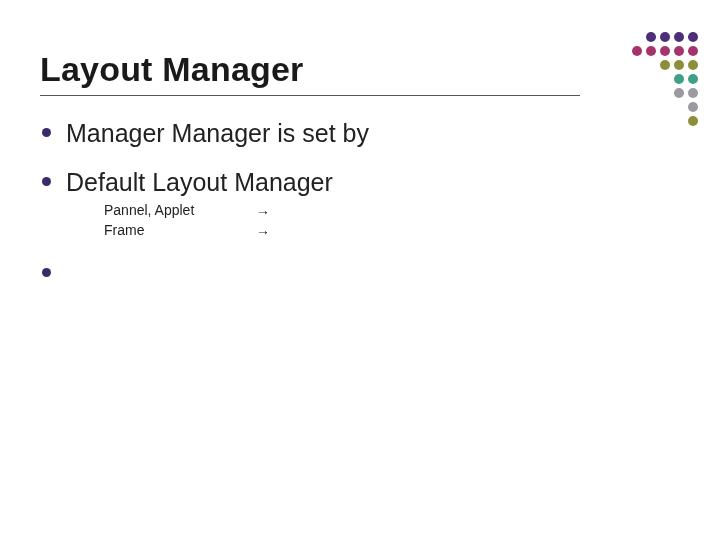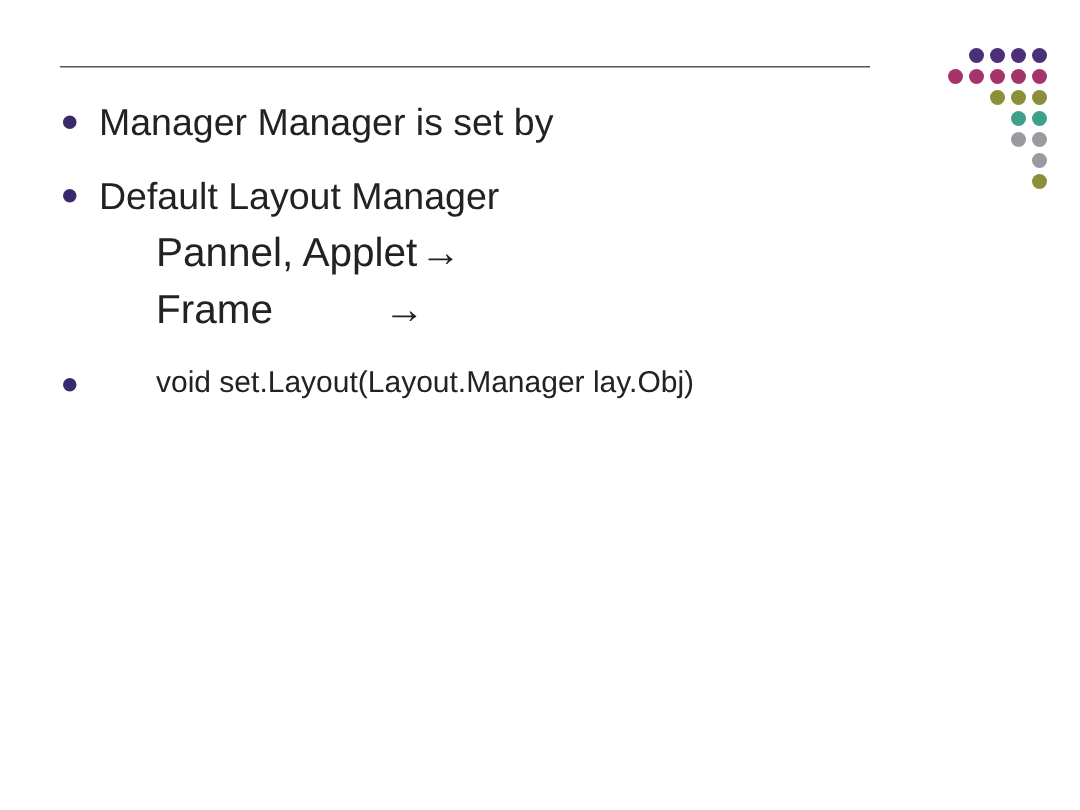--- a/index.html
+++ b/index.html
@@ -54,21 +54,21 @@
     font-size: 25px;
     line-height: 1.25;
   }
   .sub {
     margin: 8px 0 4px 38px;
     font-size: 20px;
     line-height: 1.35;
   }
   .pair-row {
     margin: 2px 0 2px 38px;
-    font-size: 27px;
+    font-size: 14px;
     line-height: 1.35;
     display: flex;
     align-items: baseline;
   }
   .pair-left {
     min-width: 150px;
   }
   .pair-arrow {
     margin: 0 8px 0 2px;
   }
@@ -110,20 +110,21 @@
   <span class="d-olive" style="top:28px;right:28px;"></span>
   <span class="d-teal" style="top:42px;right:0;"></span>
   <span class="d-teal" style="top:42px;right:14px;"></span>
   <span class="d-grey" style="top:56px;right:0;"></span>
   <span class="d-grey" style="top:56px;right:14px;"></span>
   <span class="d-grey" style="top:70px;right:0;"></span>
   <span class="d-olive" style="top:84px;right:0;"></span>
 </div>
 
 <div class="slide">
+  <div class="title">Layout Manager</div>
   <hr class="rule">
 
   <ul class="top">
 
     <li>
       <div class="bullet-text">Manager Manager is set by</div>
     </li>
 
     <li>
       <div class="bullet-text">Default Layout Manager</div>
@@ -131,17 +132,16 @@
         <span class="pair-left">Pannel, Applet</span>
         <span class="pair-arrow">→</span>
       </div>
       <div class="pair-row">
         <span class="pair-left">Frame</span>
         <span class="pair-arrow">→</span>
       </div>
     </li>
 
     <li>
-      <div class="sub">void set.Layout(Layout.Manager lay.Obj)</div>
     </li>
 
   </ul>
 </div>
 
 </body></html>

